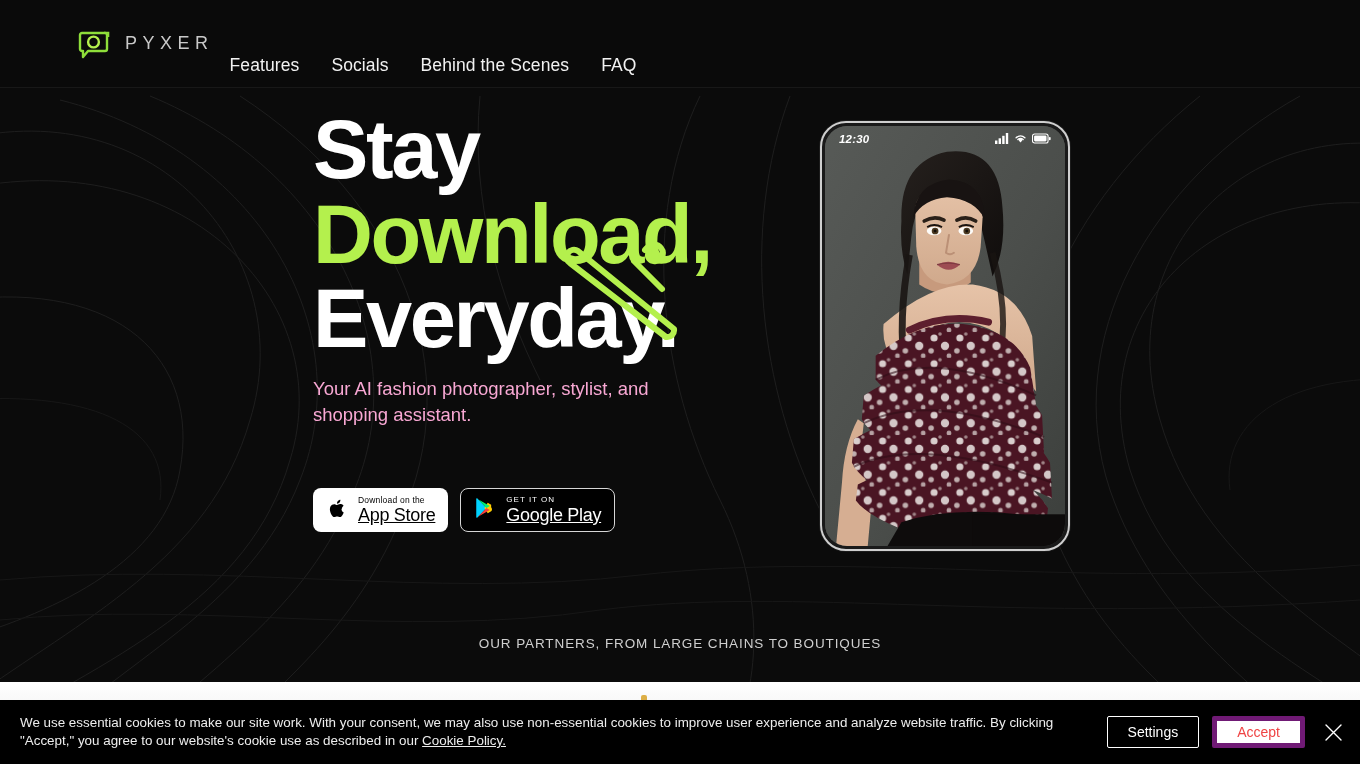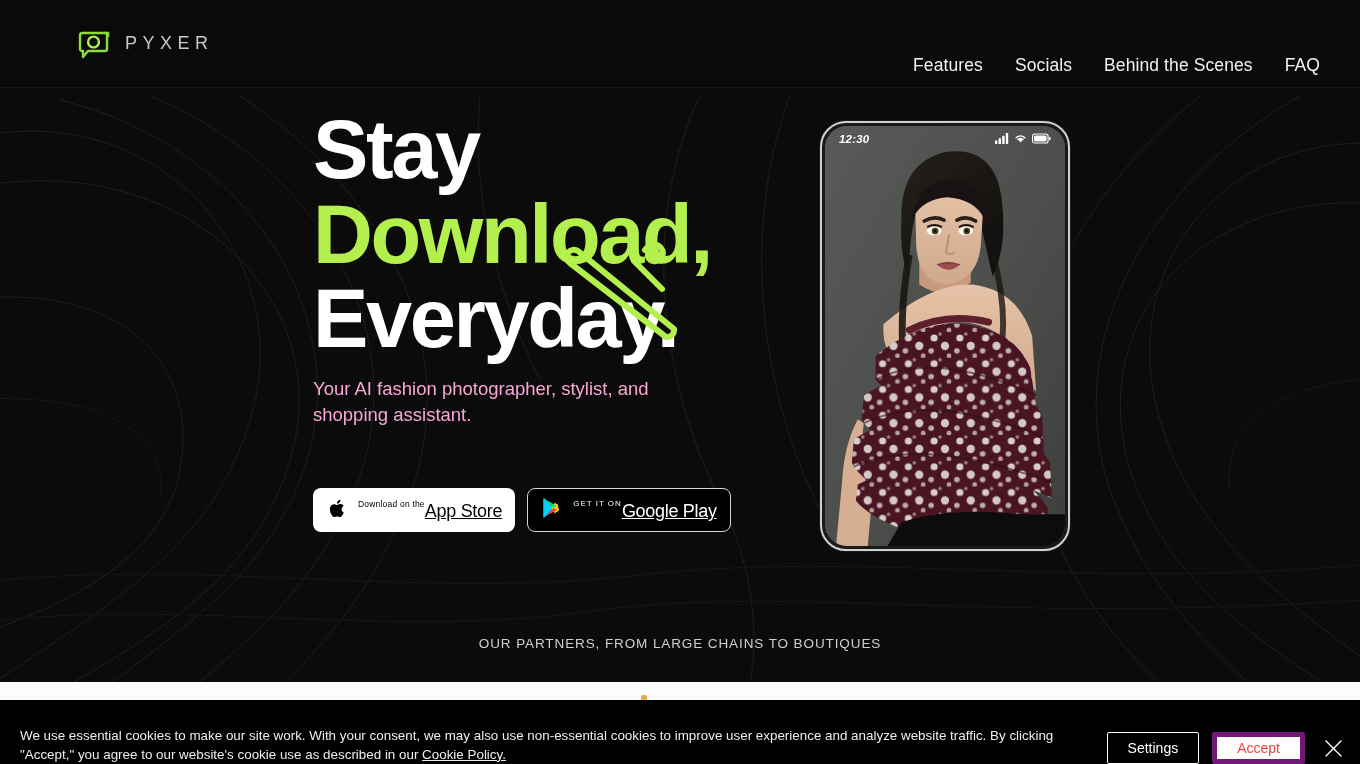--- a/index.html
+++ b/index.html
@@ -11,21 +11,21 @@
   }
   #page{ position:relative; width:1360px; height:764px; overflow:hidden; background:#0b0b0b; }
 
   
   .bg-texture{ position:absolute; inset:0; z-index:0; pointer-events:none; }
   .bg-texture svg{ width:100%; height:100%; display:block; }
 
   
   .header{
     position:absolute; top:0; left:0; width:1360px; height:88px; z-index:30;
-    display:flex; align-items:center; justify-content:space-between;
+    display:flex; align-items:center; 
     padding:0 40px 0 78px;
     background:#0a0a0a;
     border-bottom:1px solid #181818;
   }
   .brand{ display:flex; align-items:center; gap:13px; }
   .brand-mark{ width:34px; height:32px; display:block; }
   .brand-name{
     color:#c9c9c9; font-size:18px; letter-spacing:5.5px; font-weight:400;
   }
   .nav{ display:flex; align-items:center; gap:0;margin-top:44px; }
@@ -51,21 +51,21 @@
   }
 
   .badges{ display:flex; gap:12px; margin-top:60px; }
   .badge{
     display:flex; align-items:center; gap:9px;
     border-radius:8px; height:44px; padding:0 13px; cursor:pointer;
     text-decoration:none;
   }
   .badge-apple{ background:#ffffff; }
   .badge-google{ background:#000000; border:1px solid #d6d6d6; }
-  .badge-txt{ display:flex; flex-direction:row; justify-content:center; line-height:1; }
+  .badge-txt{ display:flex; flex-direction:column; justify-content:center; line-height:1; }
   .badge-sm{ font-size:8.5px; letter-spacing:.2px; }
   .badge-lg{ font-size:18px; font-weight:500; margin-top:2px; letter-spacing:-.3px;text-decoration:underline; }
   .badge-apple .badge-sm,.badge-apple .badge-lg{ color:#000; }
   .badge-google .badge-sm{ color:#fff; letter-spacing:1px; font-size:8px; }
   .badge-google .badge-lg{ color:#fff; }
 
   .hanger{ position:absolute; left:556px; top:143px; width:130px; height:115px; }
 
   
   .phone{
@@ -97,21 +97,21 @@
     position:absolute; top:682px; left:0; width:1360px; height:24px; z-index:10;
     background:linear-gradient(#ffffff,#f7f7f7);
     display:flex; align-items:flex-end; justify-content:space-around;
     padding:0 40px 2px 40px; overflow:hidden;
   }
   .plogo{ height:10px; opacity:.85; }
 
   
   .cookie{
     position:absolute; left:0; bottom:0; width:1360px; height:64px; z-index:50;
-    background:#000000; display:flex; align-items:flex-end;
+    background:#000000; display:flex; align-items:center;
     padding:0 14px 0 20px; gap:14px;
   }
   .cookie-text{
     color:#ededed; font-size:13.4px; line-height:1.38; flex:1; max-width:1075px;
   }
   .cookie-link{ color:#ededed; text-decoration:underline; cursor:pointer; }
   .cookie-actions{ display:flex; align-items:center; gap:13px; }
   .btn{
     font-size:14px; height:32px; padding:0 20px; cursor:pointer;
     border-radius:2px; display:flex; align-items:center; justify-content:center;

